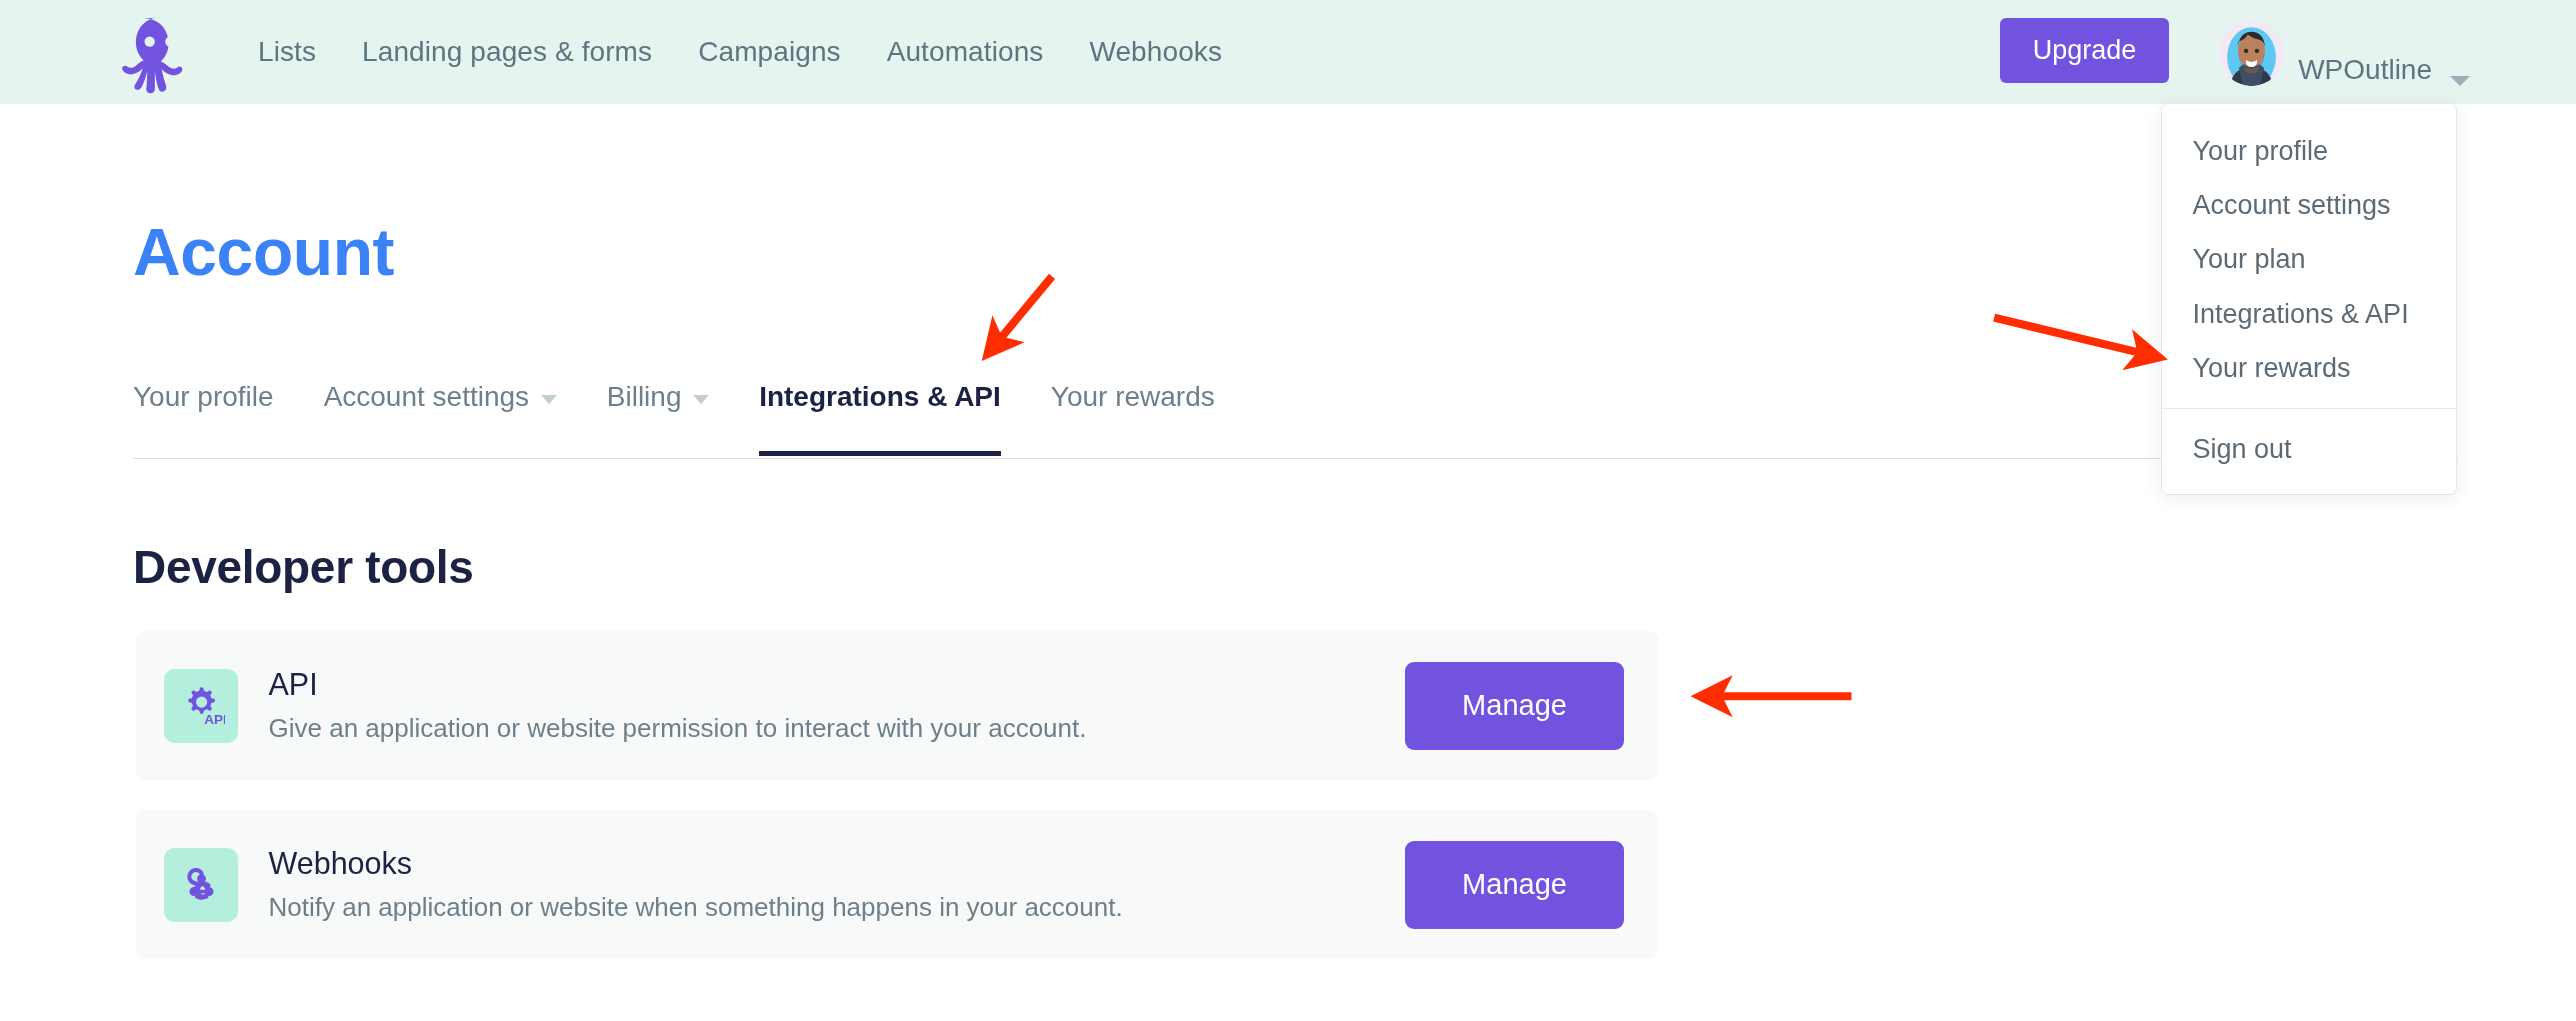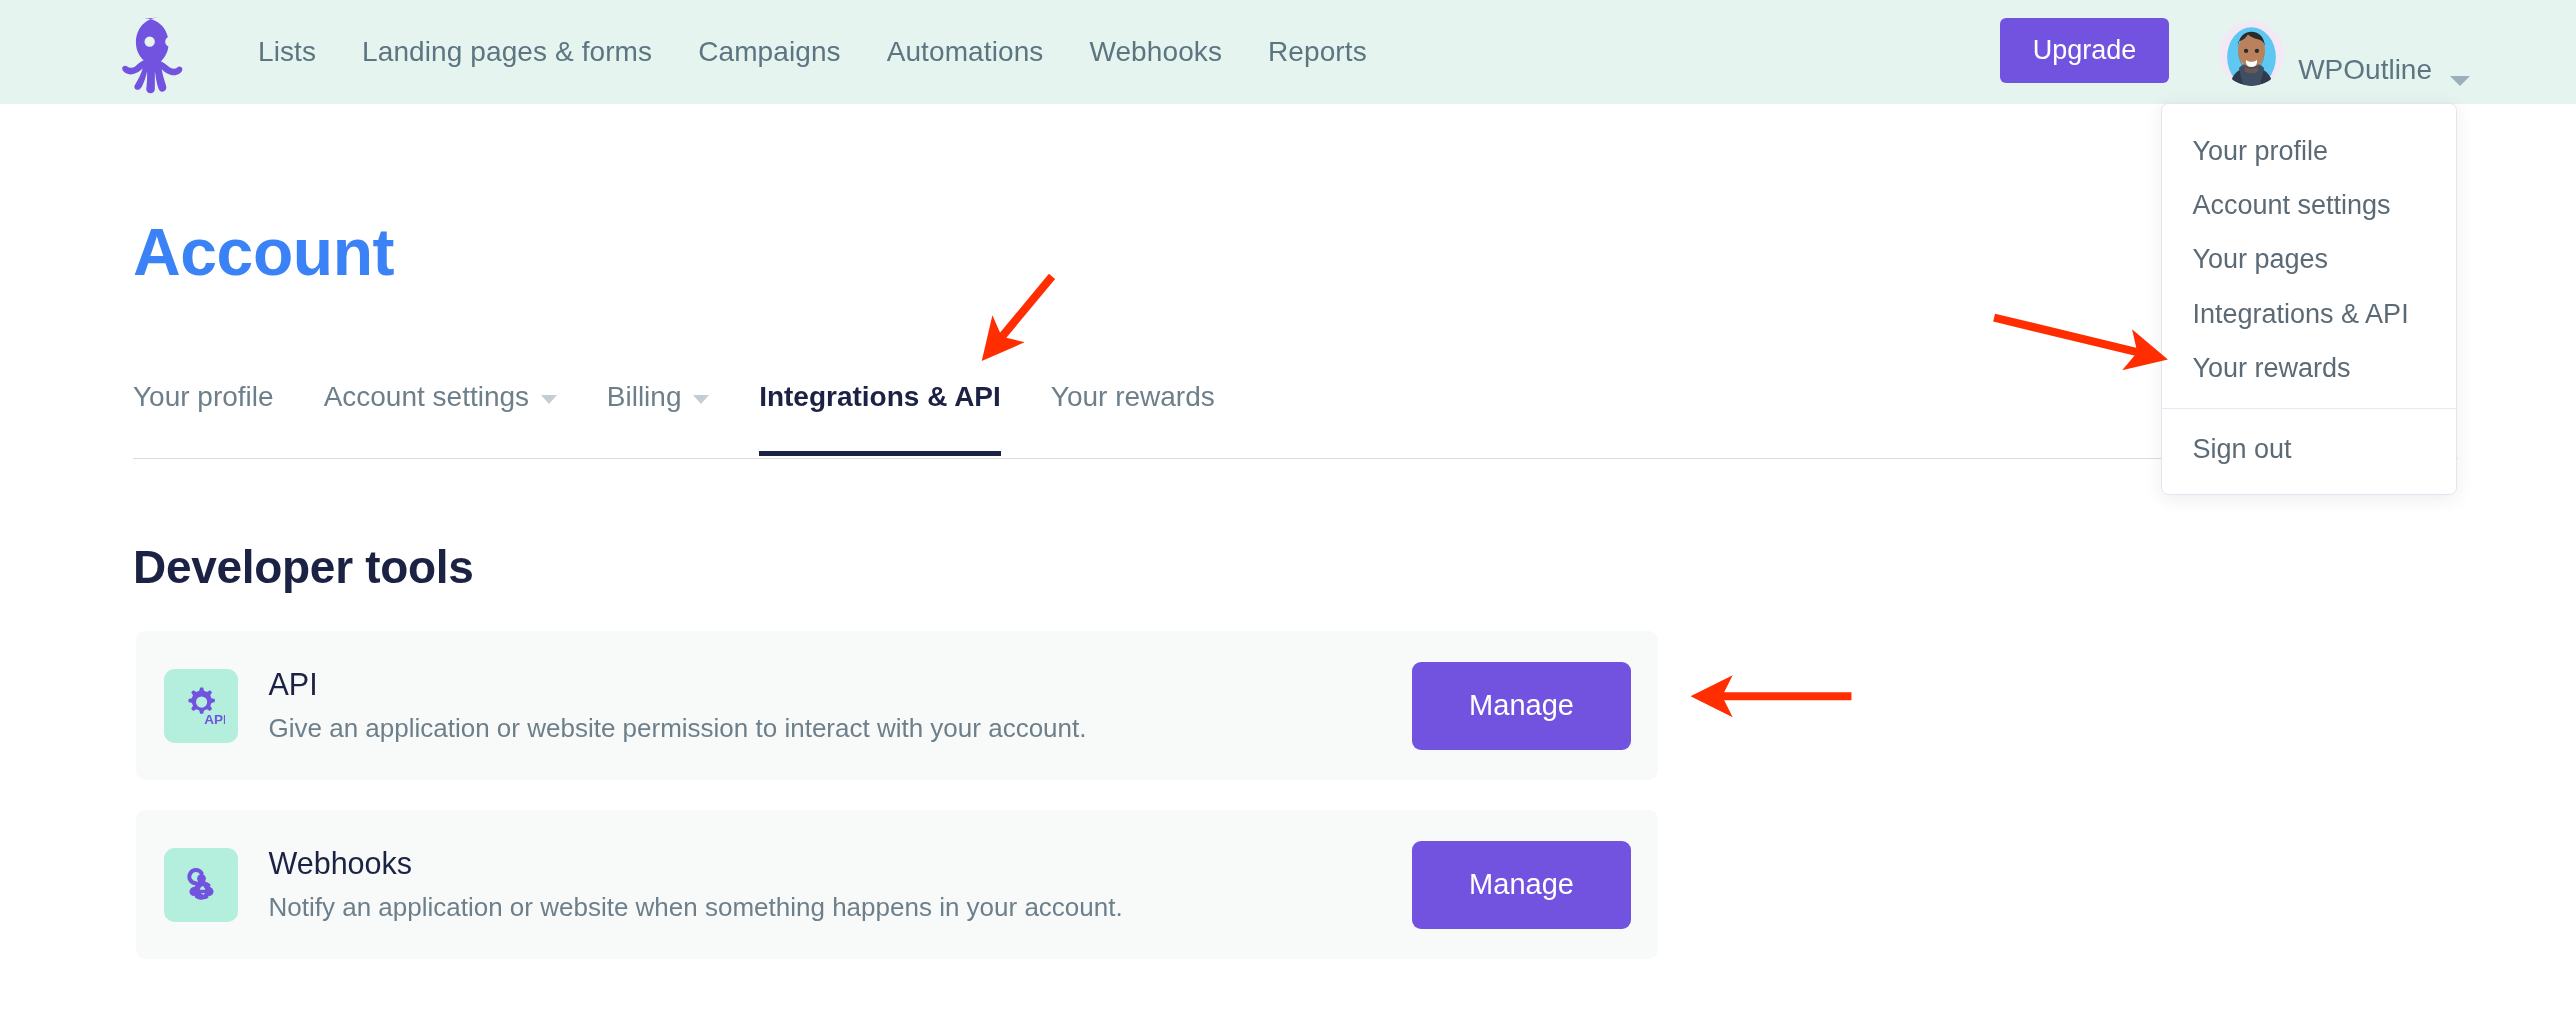--- a/index.html
+++ b/index.html
@@ -242,21 +242,21 @@
   .manage-btn {
     width: 219px;
     height: 88px;
     background: #7253e0;
     color: #ffffff;
     border: none;
     border-radius: 9px;
     font-size: 29px;
     font-family: "Liberation Sans", sans-serif;
     cursor: pointer;
-    margin-right: 27px;
+    margin-right: 34px;
     flex: none;
   }
 
   
   .annotation-layer {
     position: absolute;
     inset: 0;
     pointer-events: none;
     z-index: 60;
   }
@@ -275,21 +275,20 @@
         <circle cx="62" cy="38" r="6" fill="#e6f4f0"></circle>
       </svg>
     </div>
 
     <nav class="mainnav">
       <a>Lists</a>
       <a>Landing pages &amp; forms</a>
       <a>Campaigns</a>
       <a>Automations</a>
       <a>Webhooks</a>
-      <a>Reports</a>
     </nav>
 
     <button class="upgrade-btn">Upgrade</button>
 
     <div class="account-chip">
       <span class="avatar">
         <svg viewBox="0 0 72 72" width="65" height="65" aria-hidden="true">
           <defs>
             <clipPath id="avclip">
                 <circle cx="36" cy="36" r="36"></circle>
@@ -310,21 +309,21 @@
         </svg>
       </span>
       <span class="account-name">WPOutline</span>
       <span class="caret"></span>
     </div>
   </div>
 
   <div class="dropdown">
     <a class="dropdown-item">Your profile</a>
     <a class="dropdown-item">Account settings</a>
-    <a class="dropdown-item">Your pages</a>
+    <a class="dropdown-item">Your plan</a>
     <a class="dropdown-item">Integrations &amp; API</a>
     <a class="dropdown-item">Your rewards</a>
     <div class="dropdown-sep"></div>
     <a class="dropdown-item">Sign out</a>
   </div>
 
   <h1 class="page-title">Account</h1>
 
   <div class="tabs">
     <a class="tab">

